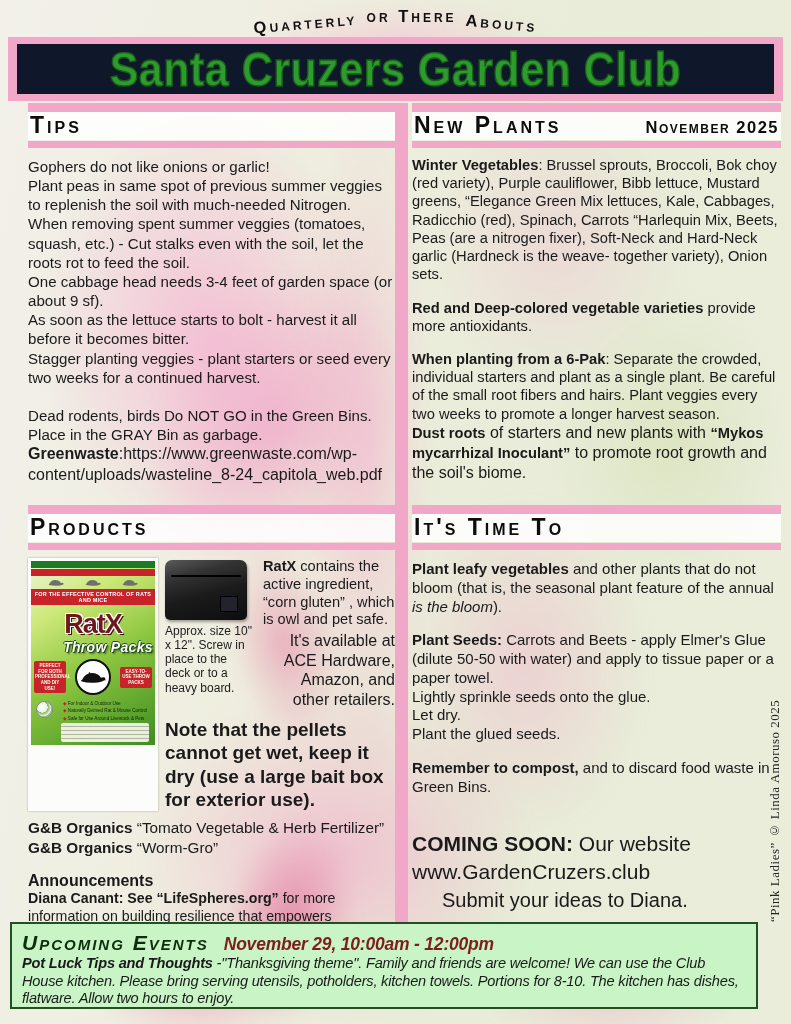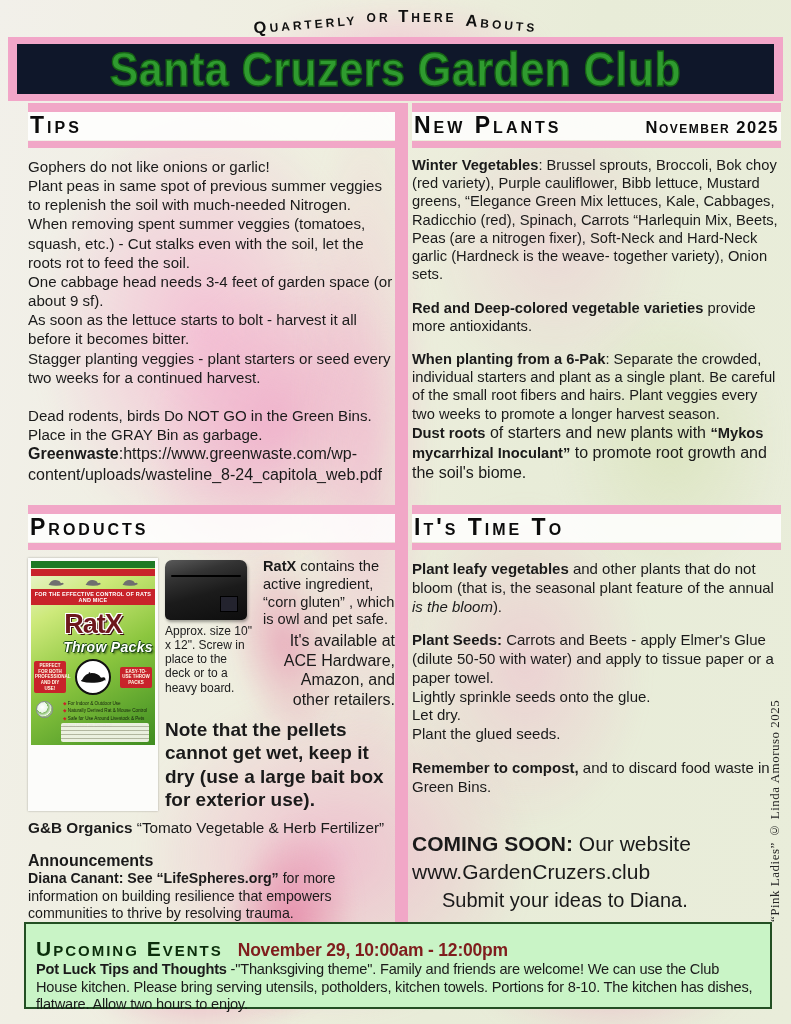--- a/index.html
+++ b/index.html
@@ -79,22 +79,22 @@
   .gb{font-size:15.3px;line-height:1.3;margin-top:7px;}
   .ann{margin-top:13px;font-size:14.2px;line-height:1.22;}
   .ann-h{font-weight:bold;font-size:16px;}
   .ann p{margin:0 0 9px;}
   
   .time-body{margin-top:10px;font-size:15px;line-height:1.25;}
   .coming{margin-top:34px;font-size:21px;line-height:1.3;}
   .website{font-size:21px;line-height:1.3;}
   .submit{margin:3px 0 0 30px;font-size:20px;}
   
-  .events{position:absolute;left:24px;top:922px;width:748px;height:87px;background:#c9f4c6;
-          border:2px solid #234f23;padding:13px 10px;box-sizing:border-box;z-index:6;}
+  .events{position:absolute;left:10px;top:922px;width:748px;height:87px;background:#c9f4c6;
+          border:2px solid #234f23;padding:7px 10px;box-sizing:border-box;z-index:6;font-style:italic;}
   .ev-title-row{display:flex;align-items:baseline;gap:15px;}
   .ev-title{font-variant:small-caps;font-weight:bold;font-size:21px;letter-spacing:2px;color:#0b2e0b;}
   .ev-date{font-weight:bold;font-size:17.5px;letter-spacing:-0.2px;color:#7f1d1d;}
   .ev-body{font-size:14.6px;line-height:1.2;letter-spacing:-0.2px;}
   
   .credit{position:absolute;right:8px;top:688px;height:234px;writing-mode:vertical-rl;transform:rotate(180deg);
           font-family:"Liberation Serif",serif;font-size:13px;color:#242424;letter-spacing:.5px;z-index:3;}
 </style>
 </head>
 <body>
@@ -203,20 +203,21 @@
               <p><span class="b">RatX</span><span> contains the active ingredient, “corn gluten” , which is owl and pet safe.</span></p>
               <p class="sm avail">It's available at ACE Hardware, Amazon, and other retailers.</p>
             </div>
           </div>
           <p class="note">Note that the pellets cannot get wet, keep it dry (use a large bait box for exterior use).</p>
         </div>
       </div>
 
       <div class="gb">
         <p><span class="b">G&amp;B Organics</span><span> “Tomato Vegetable &amp; Herb Fertilizer”</span></p>
+        <p><span class="b">G&amp;B Organics</span><span> “Worm-Gro”</span></p>
       </div>
 
       <div class="ann">
         <div class="ann-h">Announcements</div>
         <p><span class="b">Diana Canant: See “LifeSpheres.org”</span><span> for more information on building resilience that empowers communities to thrive by resolving trauma.</span></p>
         <p><span class="b">Linda Amoruso: Sea Glass &amp; Ocean Art Festival</span><span>, Booth 4 in the Sun Room, November 8-9, 10:00am - 5:00pm. The GROVE, Santa Cruz Boardwalk</span></p>
       </div>
     </section>
   </div>
 

